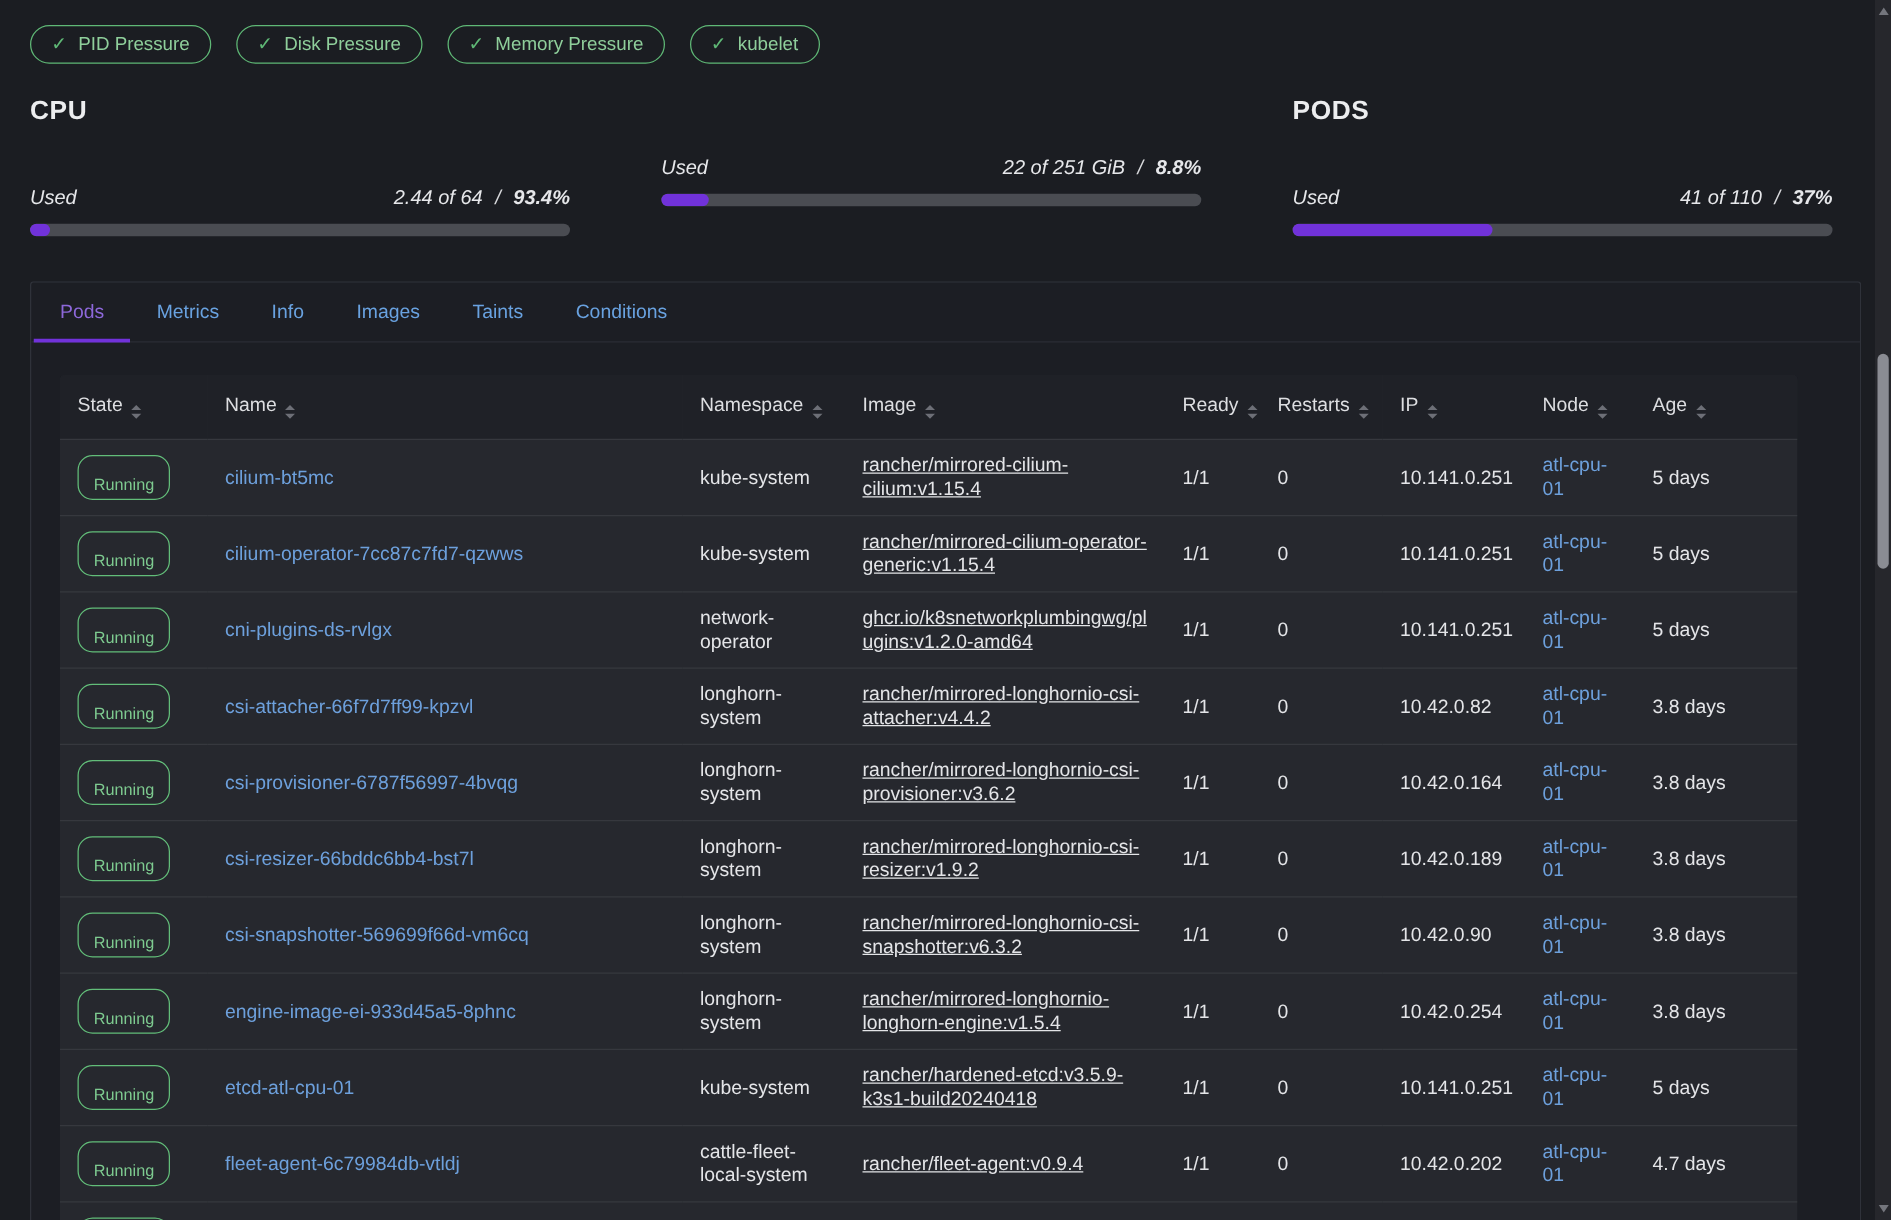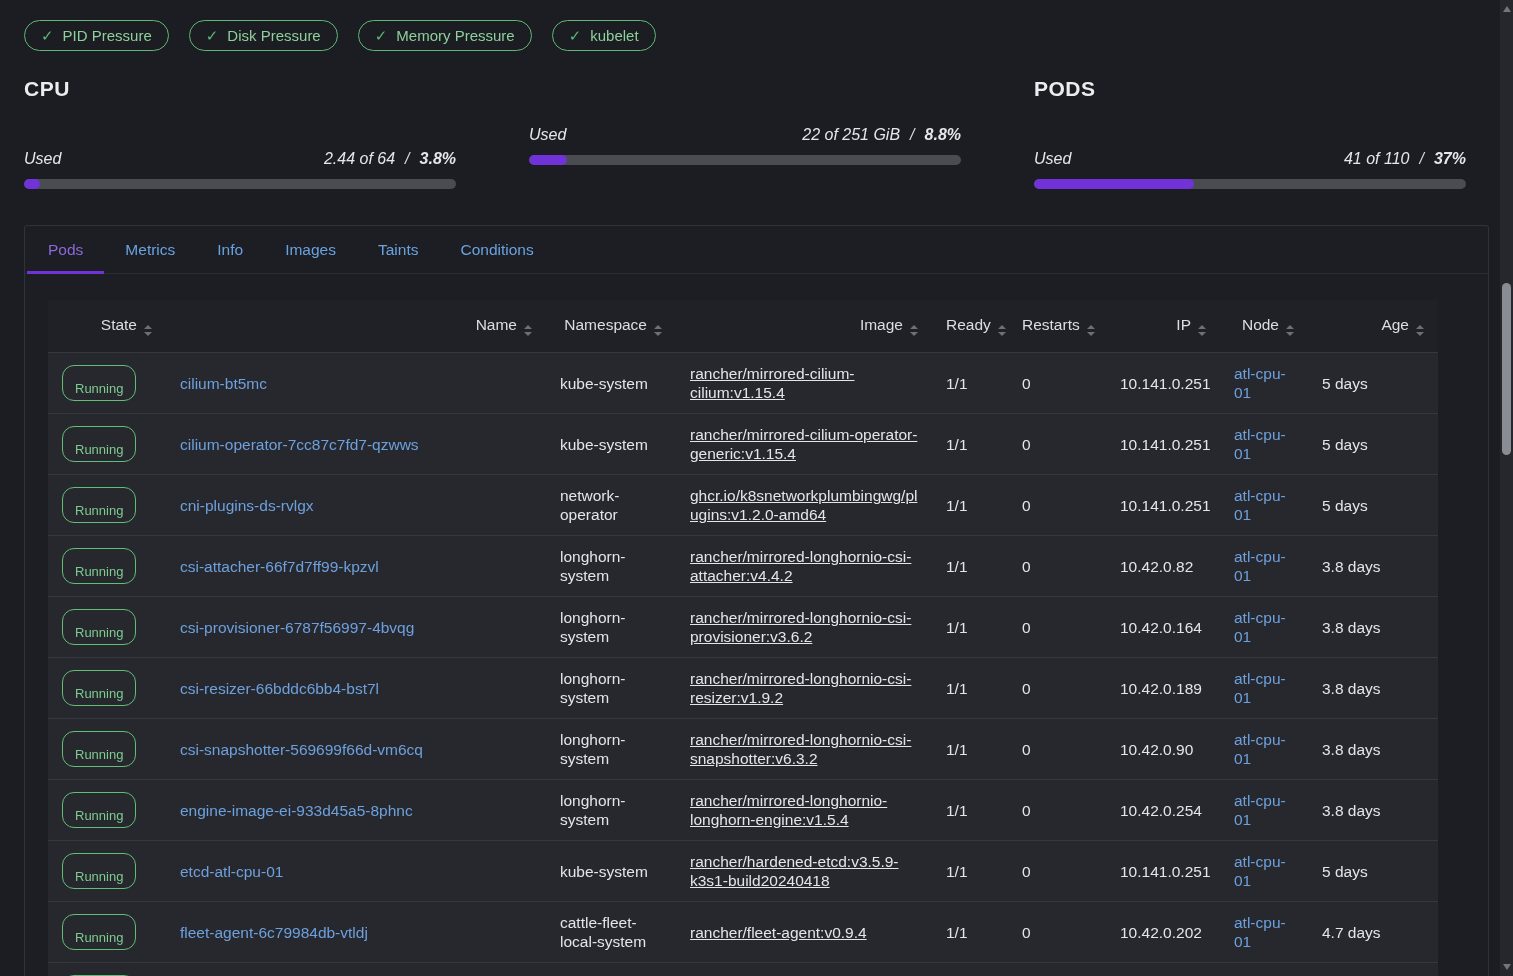--- a/index.html
+++ b/index.html
@@ -49,21 +49,21 @@
   }
   .tab-content { padding: 26px 23px 0 23px; }
 
   
   .table-wrap { width: 1390px; border-radius: 4px; overflow: hidden; }
   table { width: 1390px; border-collapse: collapse; table-layout: fixed; background: #26282e; }
   th:nth-child(1){width:118px} th:nth-child(2){width:380px} th:nth-child(3){width:130px}
   th:nth-child(4){width:256px} th:nth-child(5){width:76px}  th:nth-child(6){width:98px}
   th:nth-child(7){width:114px} th:nth-child(8){width:88px}  th:nth-child(9){width:130px}
   thead th {
-    background: #1f2127; text-align: right; font-weight: 400; font-size: 15.5px;
+    background: #1f2127; text-align: left; font-weight: 400; font-size: 15.5px;
     color: #dddee1; padding: 16px 14px; white-space: nowrap; cursor: pointer;
   }
   tbody td {
     padding: 11px 14px; font-size: 15.5px; line-height: 19px;
     border-top: 1px solid #36383e; vertical-align: middle; color: #e4e5e8;
   }
   td.c-image { overflow-wrap: anywhere; text-decoration: underline; }
   td.c-namespace, td.c-node { overflow-wrap: break-word; }
   .run-badge {
     display: inline-block; border: 1px solid #62bd79; color: #7ecb90;
@@ -109,21 +109,21 @@
     </div>
 
   <div class="gauges">
       <div class="gauge">
     <div class="gauge-title">CPU</div>
     <div class="gauge-line">
       <span>Used</span>
       <span class="gauge-right">
         <span>2.44 of 64</span>
         <span class="gauge-sep">/</span>
-        <span class="gauge-pct">3.8%</span>
+        <span class="gauge-pct">93.4%</span>
       </span>
     </div>
     <div class="gauge-bar">
       <div class="gauge-fill" style="width: 3.8%;"></div>
     </div>
   </div>
       <div class="gauge">
     <div class="gauge-line">
       <span>Used</span>
       <span class="gauge-right">

